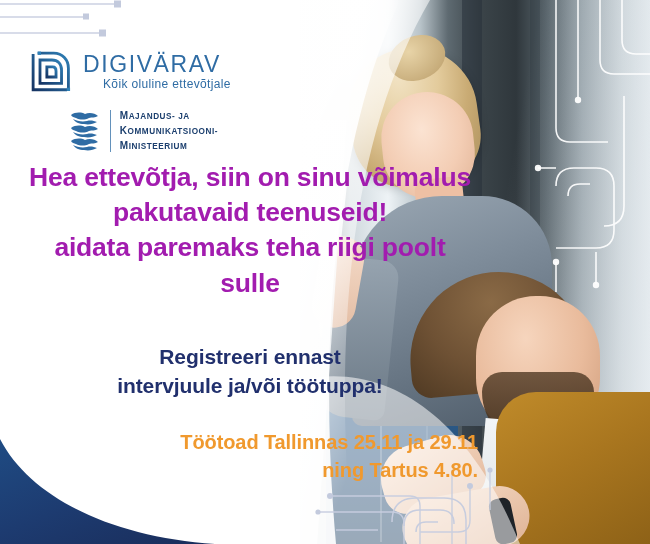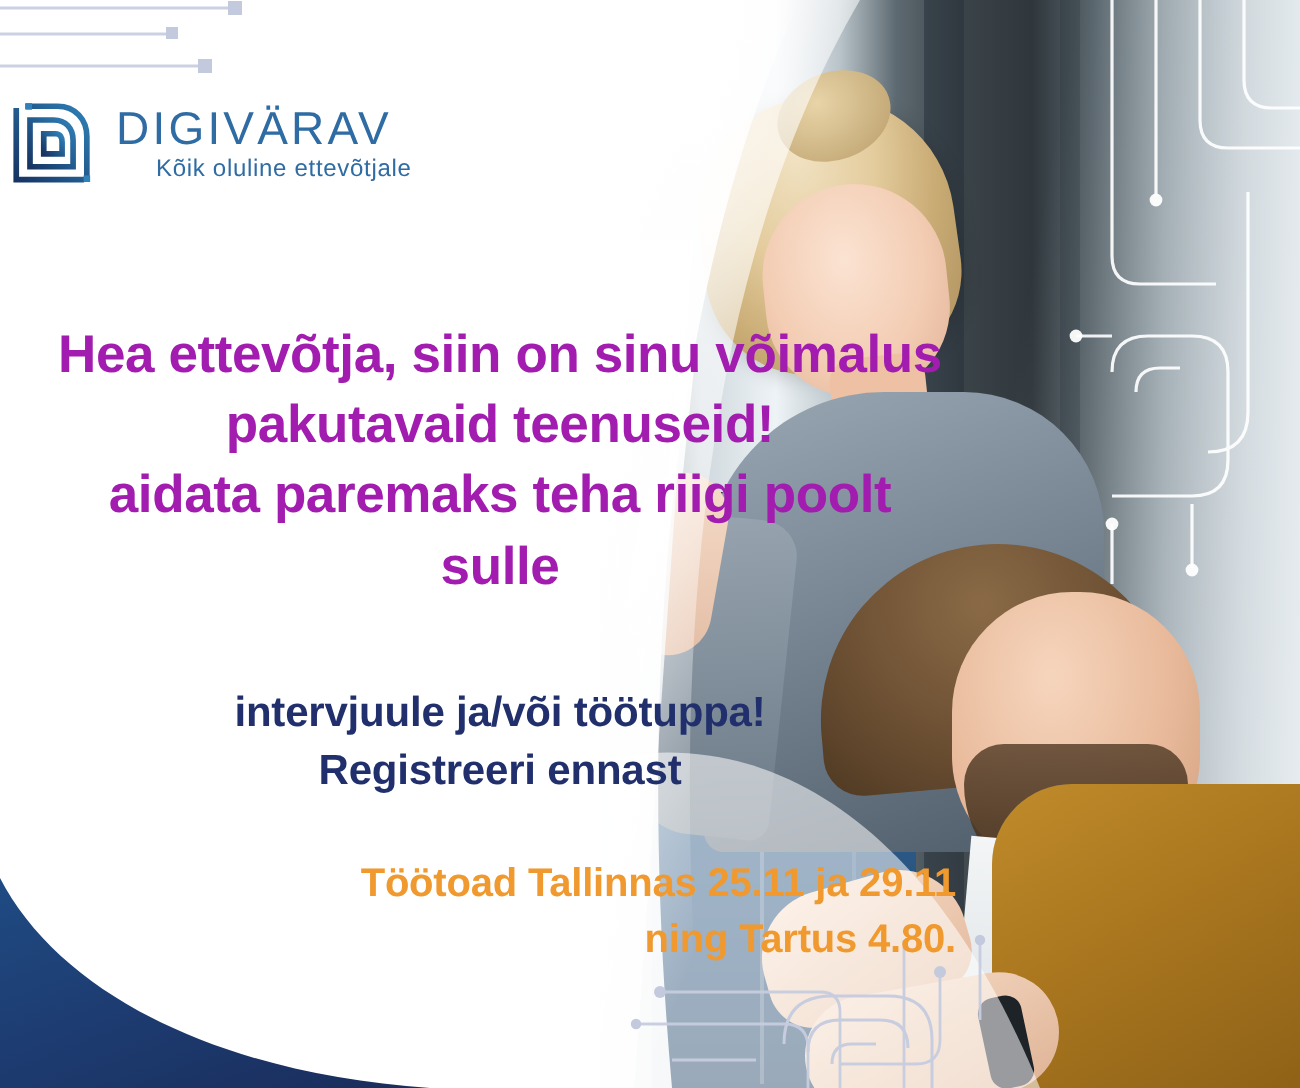--- a/index.html
+++ b/index.html
@@ -306,21 +306,21 @@
     left: 0;
     bottom: 0;
     width: 215px;
     height: 105px;
     pointer-events: none;
   }
 
   
   .header {
     position: absolute;
-    left: 4px;
+    left: 29px;
     top: 48px;
     display: flex;
     align-items: center;
     gap: 16px;
     z-index: 20;
     flex-direction: column;
   }
   .logo-block {
     display: flex;
     align-items: center;
@@ -575,34 +575,59 @@
           <rect x="9.5" y="3.8" width="3.6" height="3.6"></rect>
           <rect x="41.2" y="43.2" width="3.6" height="3.6"></rect>
         </g>
       </svg>
       <div class="logo-words">
         <div class="logo-name">DIGIVÄRAV</div>
         <div class="logo-tagline">Kõik oluline ettevõtjale</div>
       </div>
     </div>
 
+    <div class="ministry-block">
+      <svg class="coat" viewBox="0 0 33 42">
+        <g fill="#2f6ca4">
+
+          <g>
+            <path d="M3,5 C7,2 13,2 17,4 C21,2 27,3 30,6 C27,8 24,7 21,8 C17,10 12,10 8,8 C6,7 4,7 3,5 Z"></path>
+            <path d="M5,9 C9,11 14,12 19,11 C23,10 26,11 29,12 C25,14 21,15 16,14 C11,14 7,12 5,9 Z"></path>
+          </g>
+          <g transform="translate(0,13)">
+            <path d="M3,5 C7,2 13,2 17,4 C21,2 27,3 30,6 C27,8 24,7 21,8 C17,10 12,10 8,8 C6,7 4,7 3,5 Z"></path>
+            <path d="M5,9 C9,11 14,12 19,11 C23,10 26,11 29,12 C25,14 21,15 16,14 C11,14 7,12 5,9 Z"></path>
+          </g>
+          <g transform="translate(0,26)">
+            <path d="M3,5 C7,2 13,2 17,4 C21,2 27,3 30,6 C27,8 24,7 21,8 C17,10 12,10 8,8 C6,7 4,7 3,5 Z"></path>
+            <path d="M5,9 C9,11 14,12 19,11 C23,10 26,11 29,12 C25,14 21,15 16,14 C11,14 7,12 5,9 Z"></path>
+          </g>
+        </g>
+      </svg>
+      <div class="ministry-divider"></div>
+      <div class="ministry-text">
+        <span>MAJANDUS- JA</span>
+        <span>KOMMUNIKATSIOONI-</span>
+        <span>MINISTEERIUM</span>
+      </div>
+    </div>
   </div>
 
   <div class="copy">
     <div class="headline">
       <div>Hea ettevõtja, siin on sinu võimalus</div>
       <div>pakutavaid teenuseid!</div>
       <div>aidata paremaks teha riigi poolt sulle</div>
     </div>
 
     <div class="copy-gap-1"></div>
 
     <div class="subhead">
+      <div>Registreeri ennast</div>
       <div>intervjuule ja/või töötuppa!</div>
-      <div>Registreeri ennast</div>
     </div>
 
     <div class="copy-gap-2"></div>
 
     <div class="dates">
       <div>Töötoad Tallinnas 25.11 ja 29.11</div>
       <div>ning Tartus 4.80.</div>
     </div>
   </div>
 

